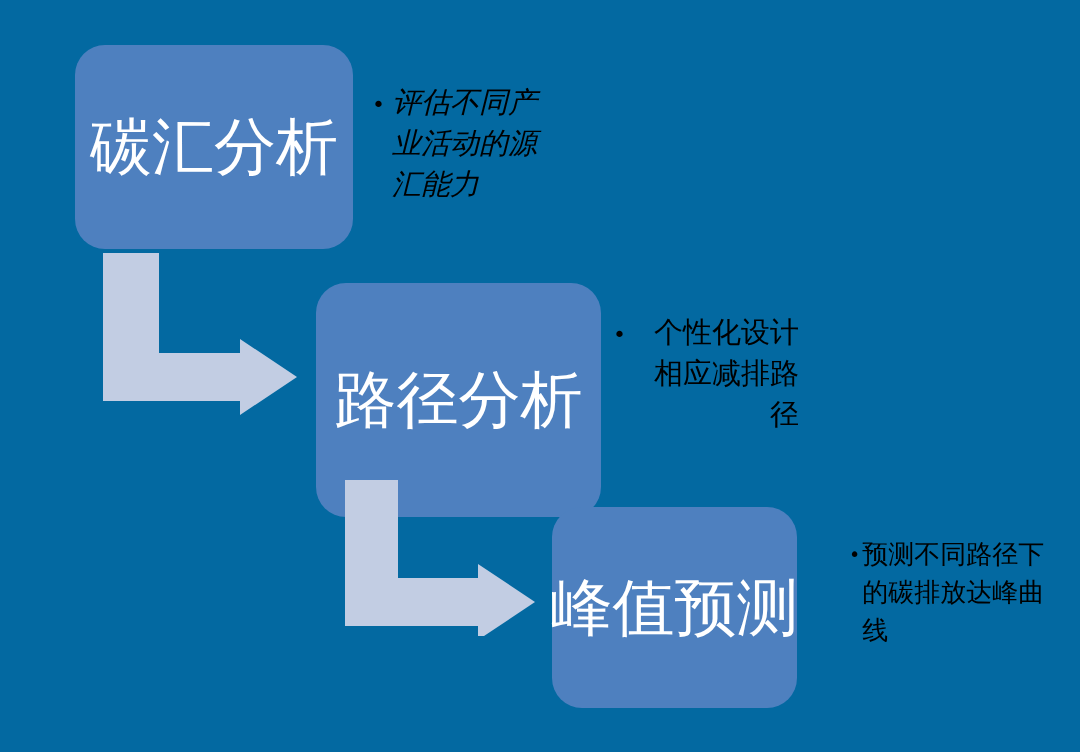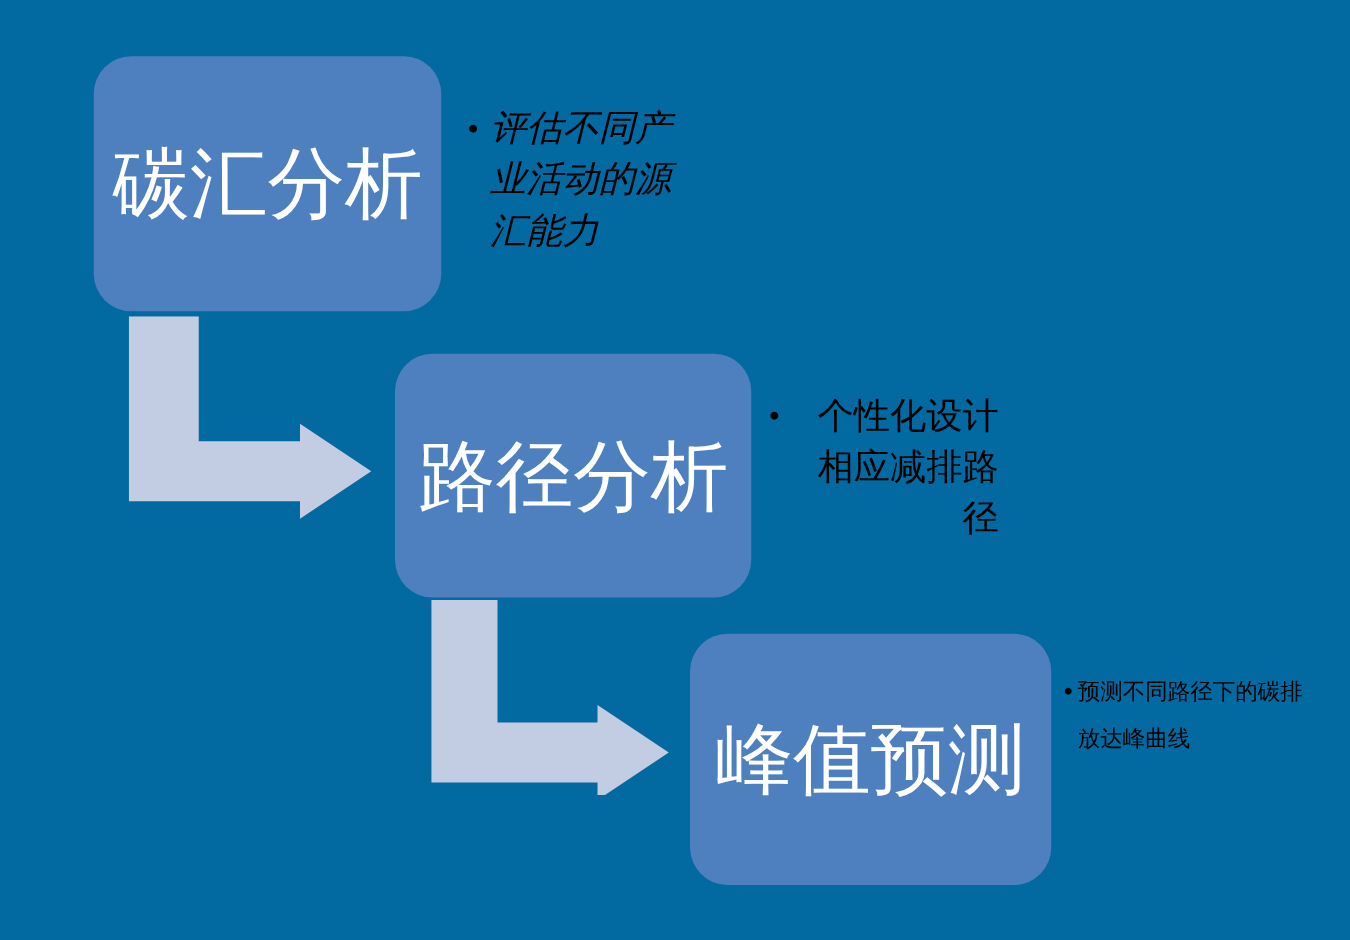--- a/index.html
+++ b/index.html
@@ -32,22 +32,22 @@
     color: #ffffff;
     font-size: 62px;
     line-height: 1.05;
     letter-spacing: 0px;
     white-space: nowrap;
     font-weight: 400;
     text-align: center;
   }
 
   #box-1 { left: 75px;  top: 45px;  width: 278px; height: 204px; }
-  #box-2 { left: 316px; top: 283px; width: 285px; height: 195px; }
-  #box-3 { left: 552px; top: 507px; width: 289px; height: 201px; }
+  #box-2 { left: 316px; top: 283px; width: 285px; height: 234px; }
+  #box-3 { left: 552px; top: 507px; width: 245px; height: 201px; }
 
   
   .note {
     position: absolute;
     color: #000000;
     box-sizing: border-box;
   }
   .note-row {
     display: flex;
     align-items: flex-start;
@@ -63,21 +63,21 @@
   #note-1 { left: 372px; top: 82px;  width: 180px; }
   #note-1 .note-bullet { font-size: 22px; margin-right: 7px; margin-top: 12px; }
   #note-1 .note-text { font-size: 29px; line-height: 41px; font-style: italic; }
 
   #note-2 { left: 613px; top: 312px; width: 186px; }
   #note-2 .note-bullet { font-size: 22px; margin-right: 7px; margin-top: 12px; }
   #note-2 .note-text { font-size: 29px; line-height: 41px; text-align: right; }
 
   #note-3 { left: 849px; top: 535px; width: 200px; }
   #note-3 .note-bullet { font-size: 19px; margin-right: 2px; margin-top: 10px; }
-  #note-3 .note-text { font-size: 18px; line-height: 38px; }
+  #note-3 .note-text { font-size: 26px; line-height: 38px; }
 
   
   .elbow-arrow {
     position: absolute;
   }
   .elbow-arrow svg {
     display: block;
   }
 
   #arrow-1 { left: 103px; top: 253px; width: 196px; height: 168px; }

